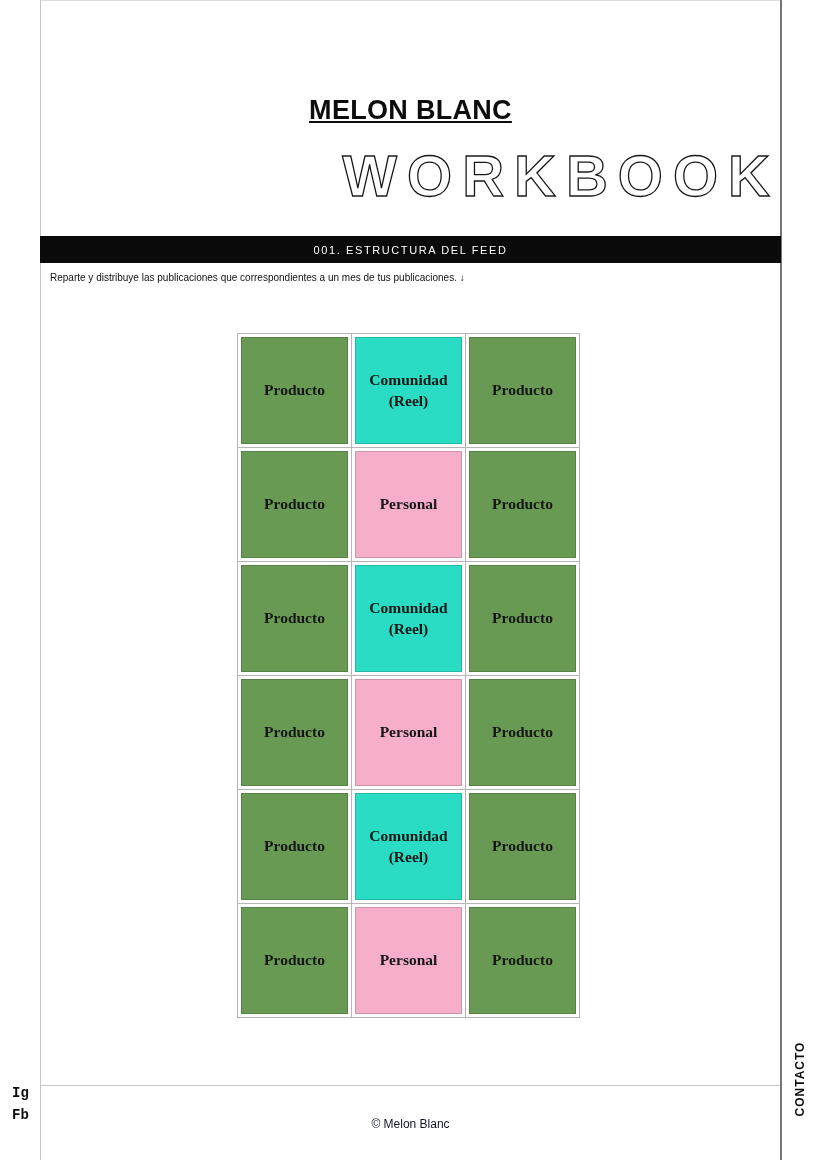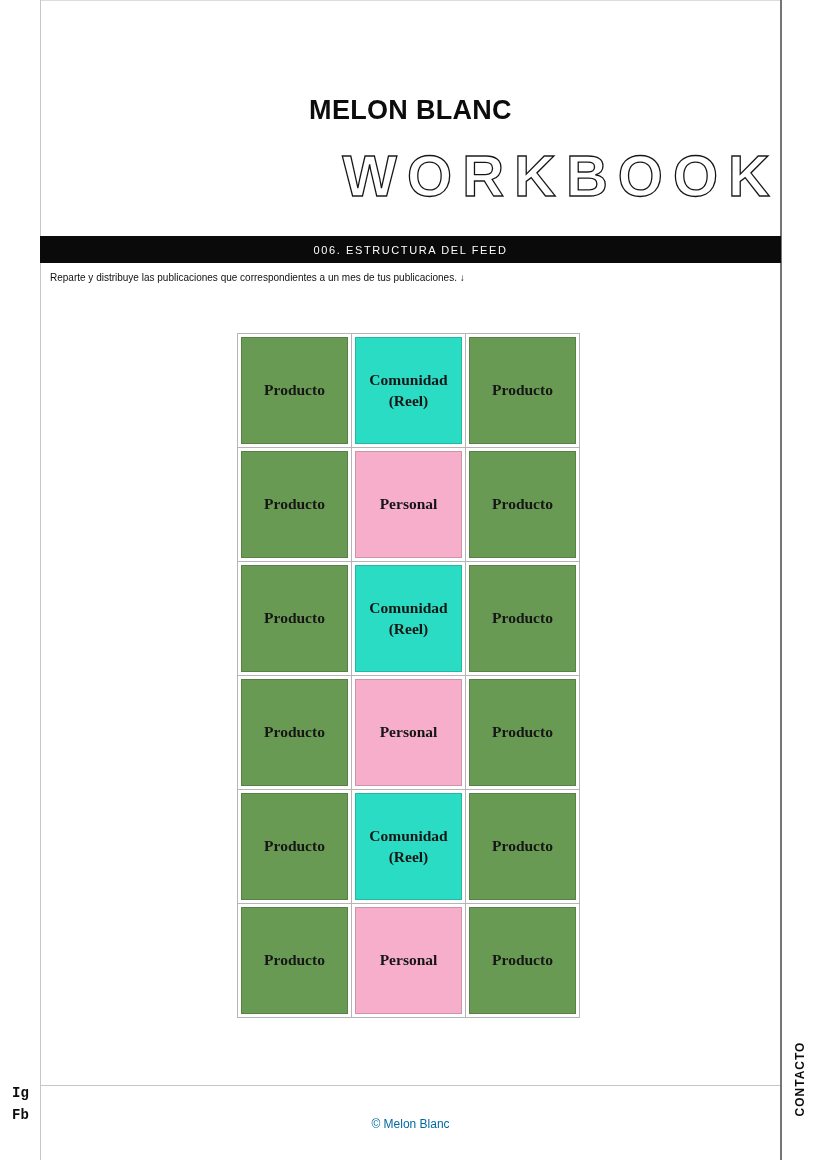--- a/index.html
+++ b/index.html
@@ -17,20 +17,21 @@
   .vline-right { position:absolute; left:780px; top:0; width:2px; height:1160px; background:#757575; }
   .hline-top    { position:absolute; left:41px; top:0px;    width:739px; height:1px; background:#dcdcdc; }
   .hline-footer { position:absolute; left:41px; top:1085px; width:739px; height:1px; background:#c6c6c6; }
 
   
   .brand {
     position:absolute; top:95px; left:41px; width:739px;
     text-align:center;
     font-size:27px; font-weight:900; letter-spacing:0.3px;
     color:#0c0c0c;
+    text-decoration:underline;
   }
   .workbook {
     position:absolute; top:147px; left:41px; width:739px;
     text-align:right;
     font-size:58px; font-weight:800; letter-spacing:10px;
     line-height:1;
     color:#ffffff;
     -webkit-text-stroke:1.3px #161616;
   }
 
@@ -80,21 +81,21 @@
   
   .social {
     position:absolute; left:12px; top:1082px;
     font-family:Liberation Mono, monospace;
     font-weight:700; font-size:14px; line-height:22px;
     color:#0c0c0c;
   }
   .social div { cursor:pointer; }
   .copyright {
     position:absolute; left:41px; top:1117px; width:739px;
-    text-align:center; font-size:12px; color:#0369a1;
+    text-align:center; font-size:12px; color:#0f172a;
   }
   .contact {
     position:absolute; left:776px; top:1036px; width:48px; height:86px;
     display:flex; align-items:center; justify-content:center;
   }
   .contact span {
     transform:rotate(-90deg);
     white-space:nowrap;
     font-size:12px; font-weight:800; letter-spacing:1px;
     color:#0c0c0c;
@@ -105,21 +106,21 @@
 
 <div class="vline-left"></div>
 <div class="vline-right"></div>
 <div class="hline-top"></div>
 <div class="hline-footer"></div>
 
 <div class="brand">MELON BLANC</div>
 <div class="workbook">WORKBOOK</div>
 
 <div class="section-bar" style="background: rgb(10, 10, 10);">
-  <span style="color: rgb(253, 253, 253);">006. ESTRUCTURA DEL FEED</span>
+  <span style="color: rgb(253, 253, 253);">001. ESTRUCTURA DEL FEED</span>
 </div>
 
 <div class="instruction">Reparte y distribuye las publicaciones que correspondientes a un mes de tus publicaciones. ↓</div>
 
 <div class="grid">
     <div class="cell">
       <div class="block" style="background: rgb(104, 154, 83);">
         <span>Producto</span>
       </div>
     </div>

